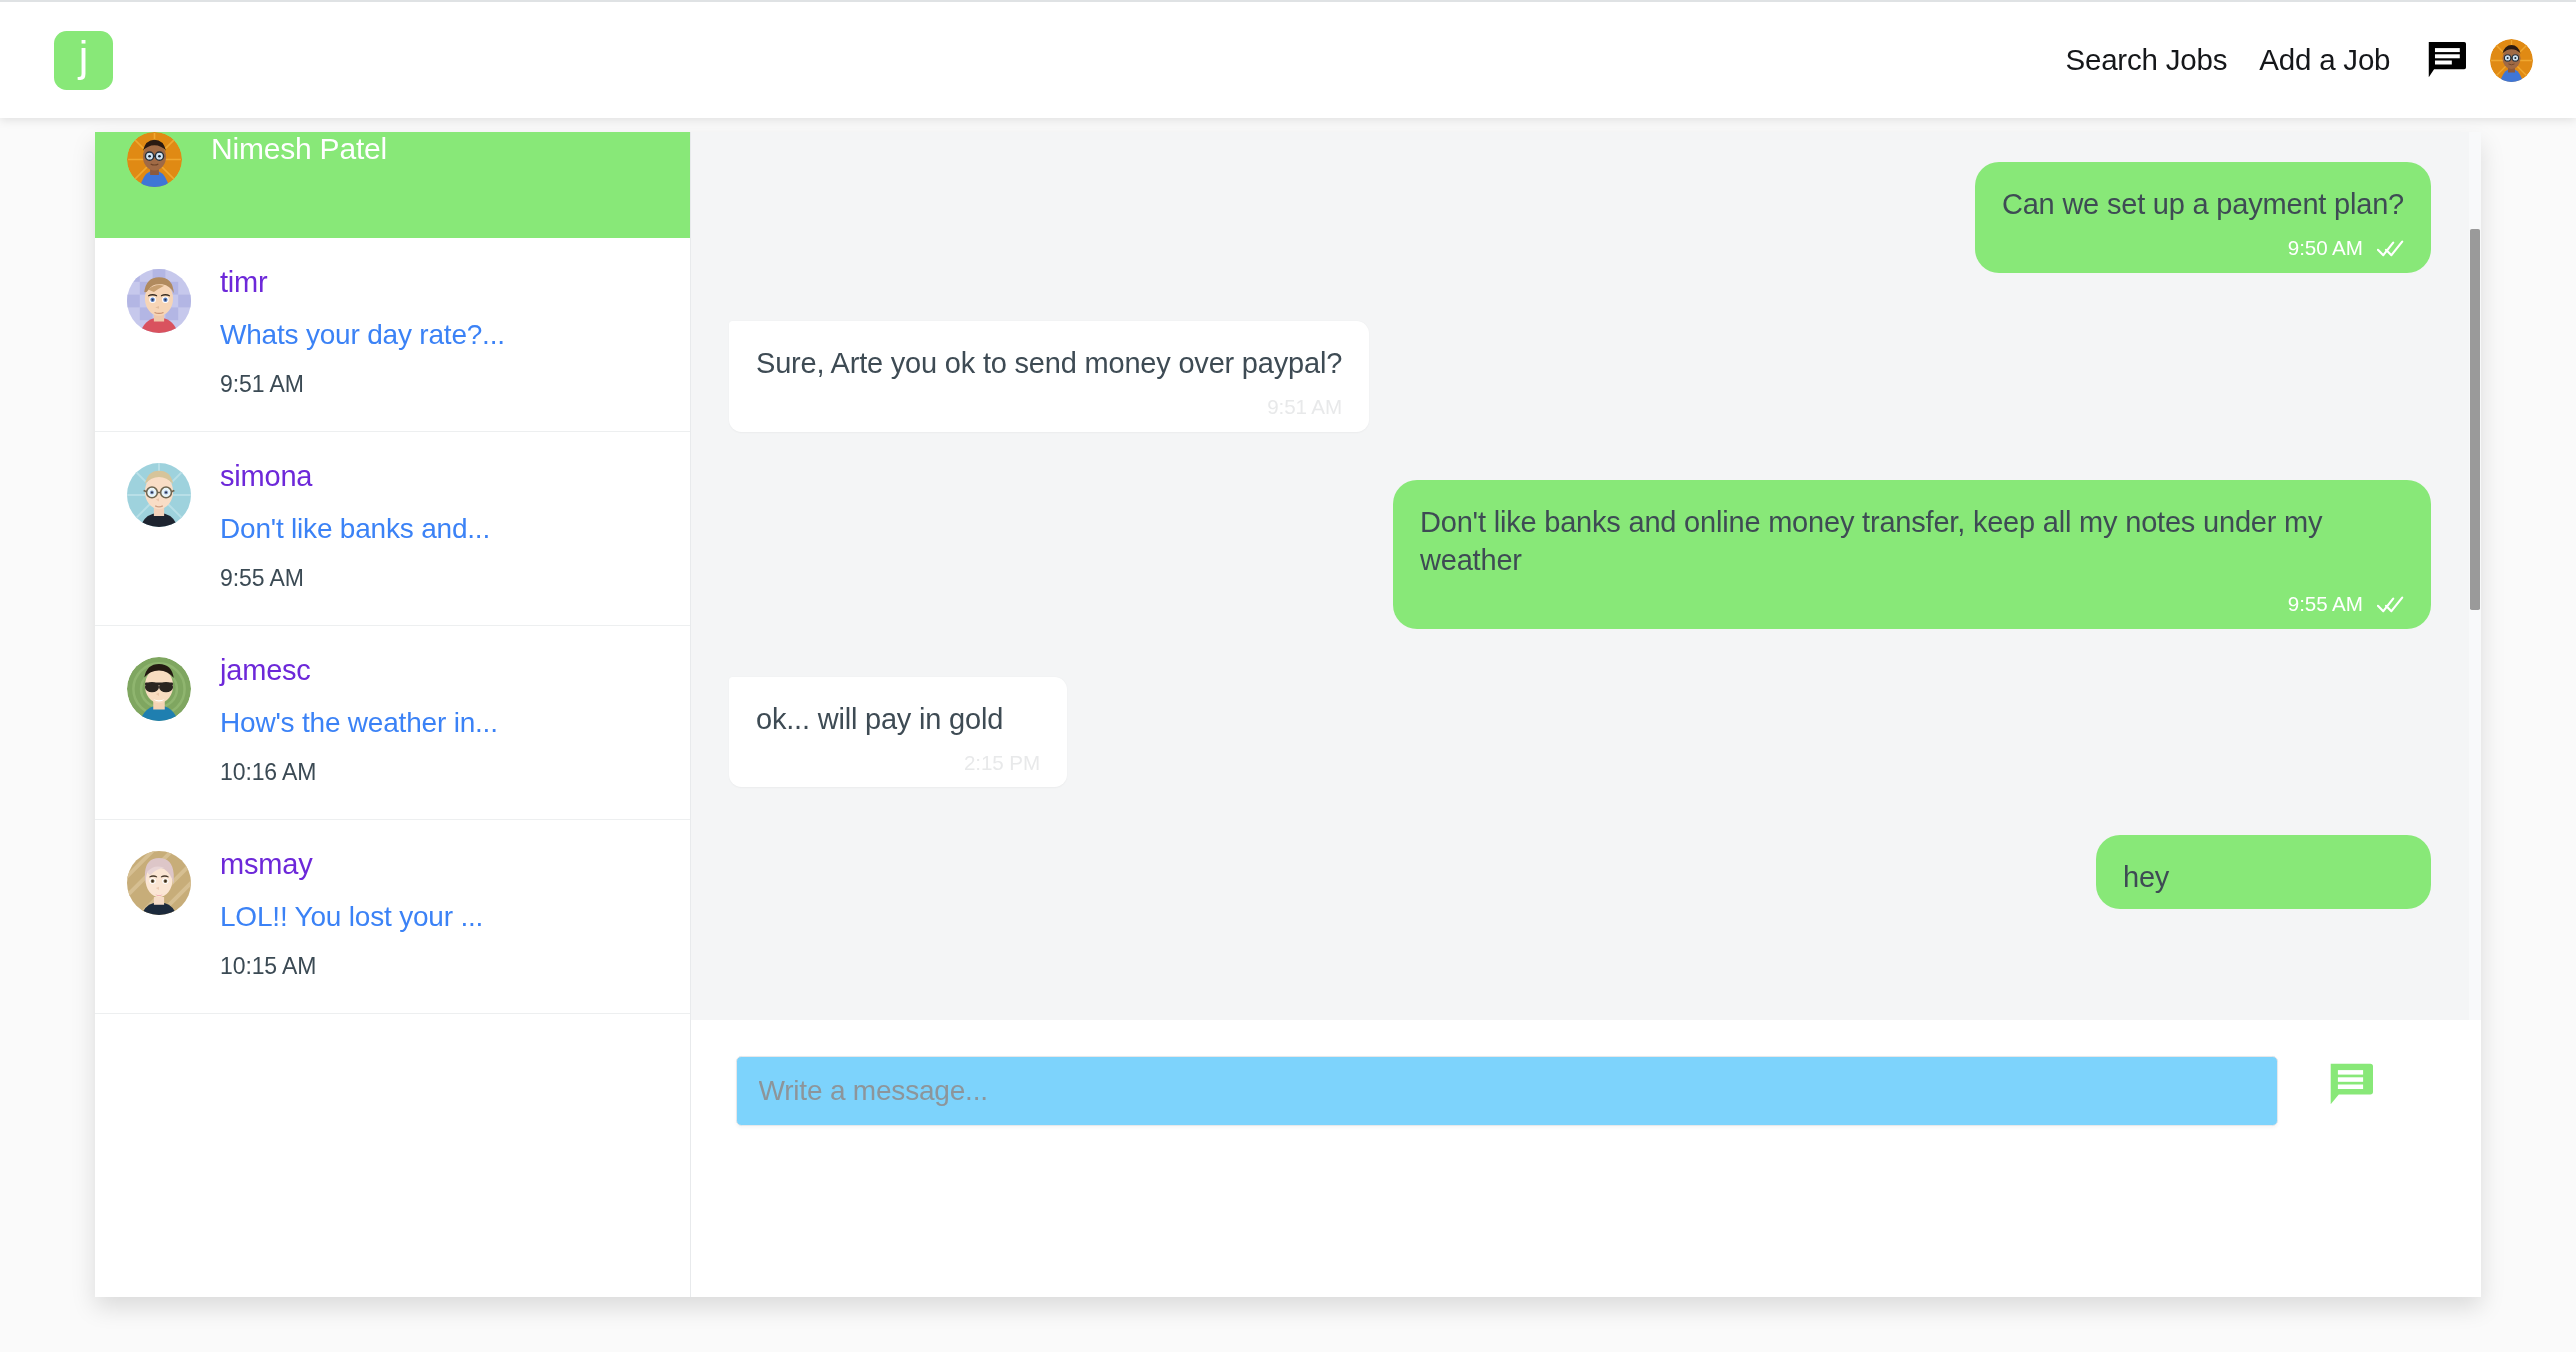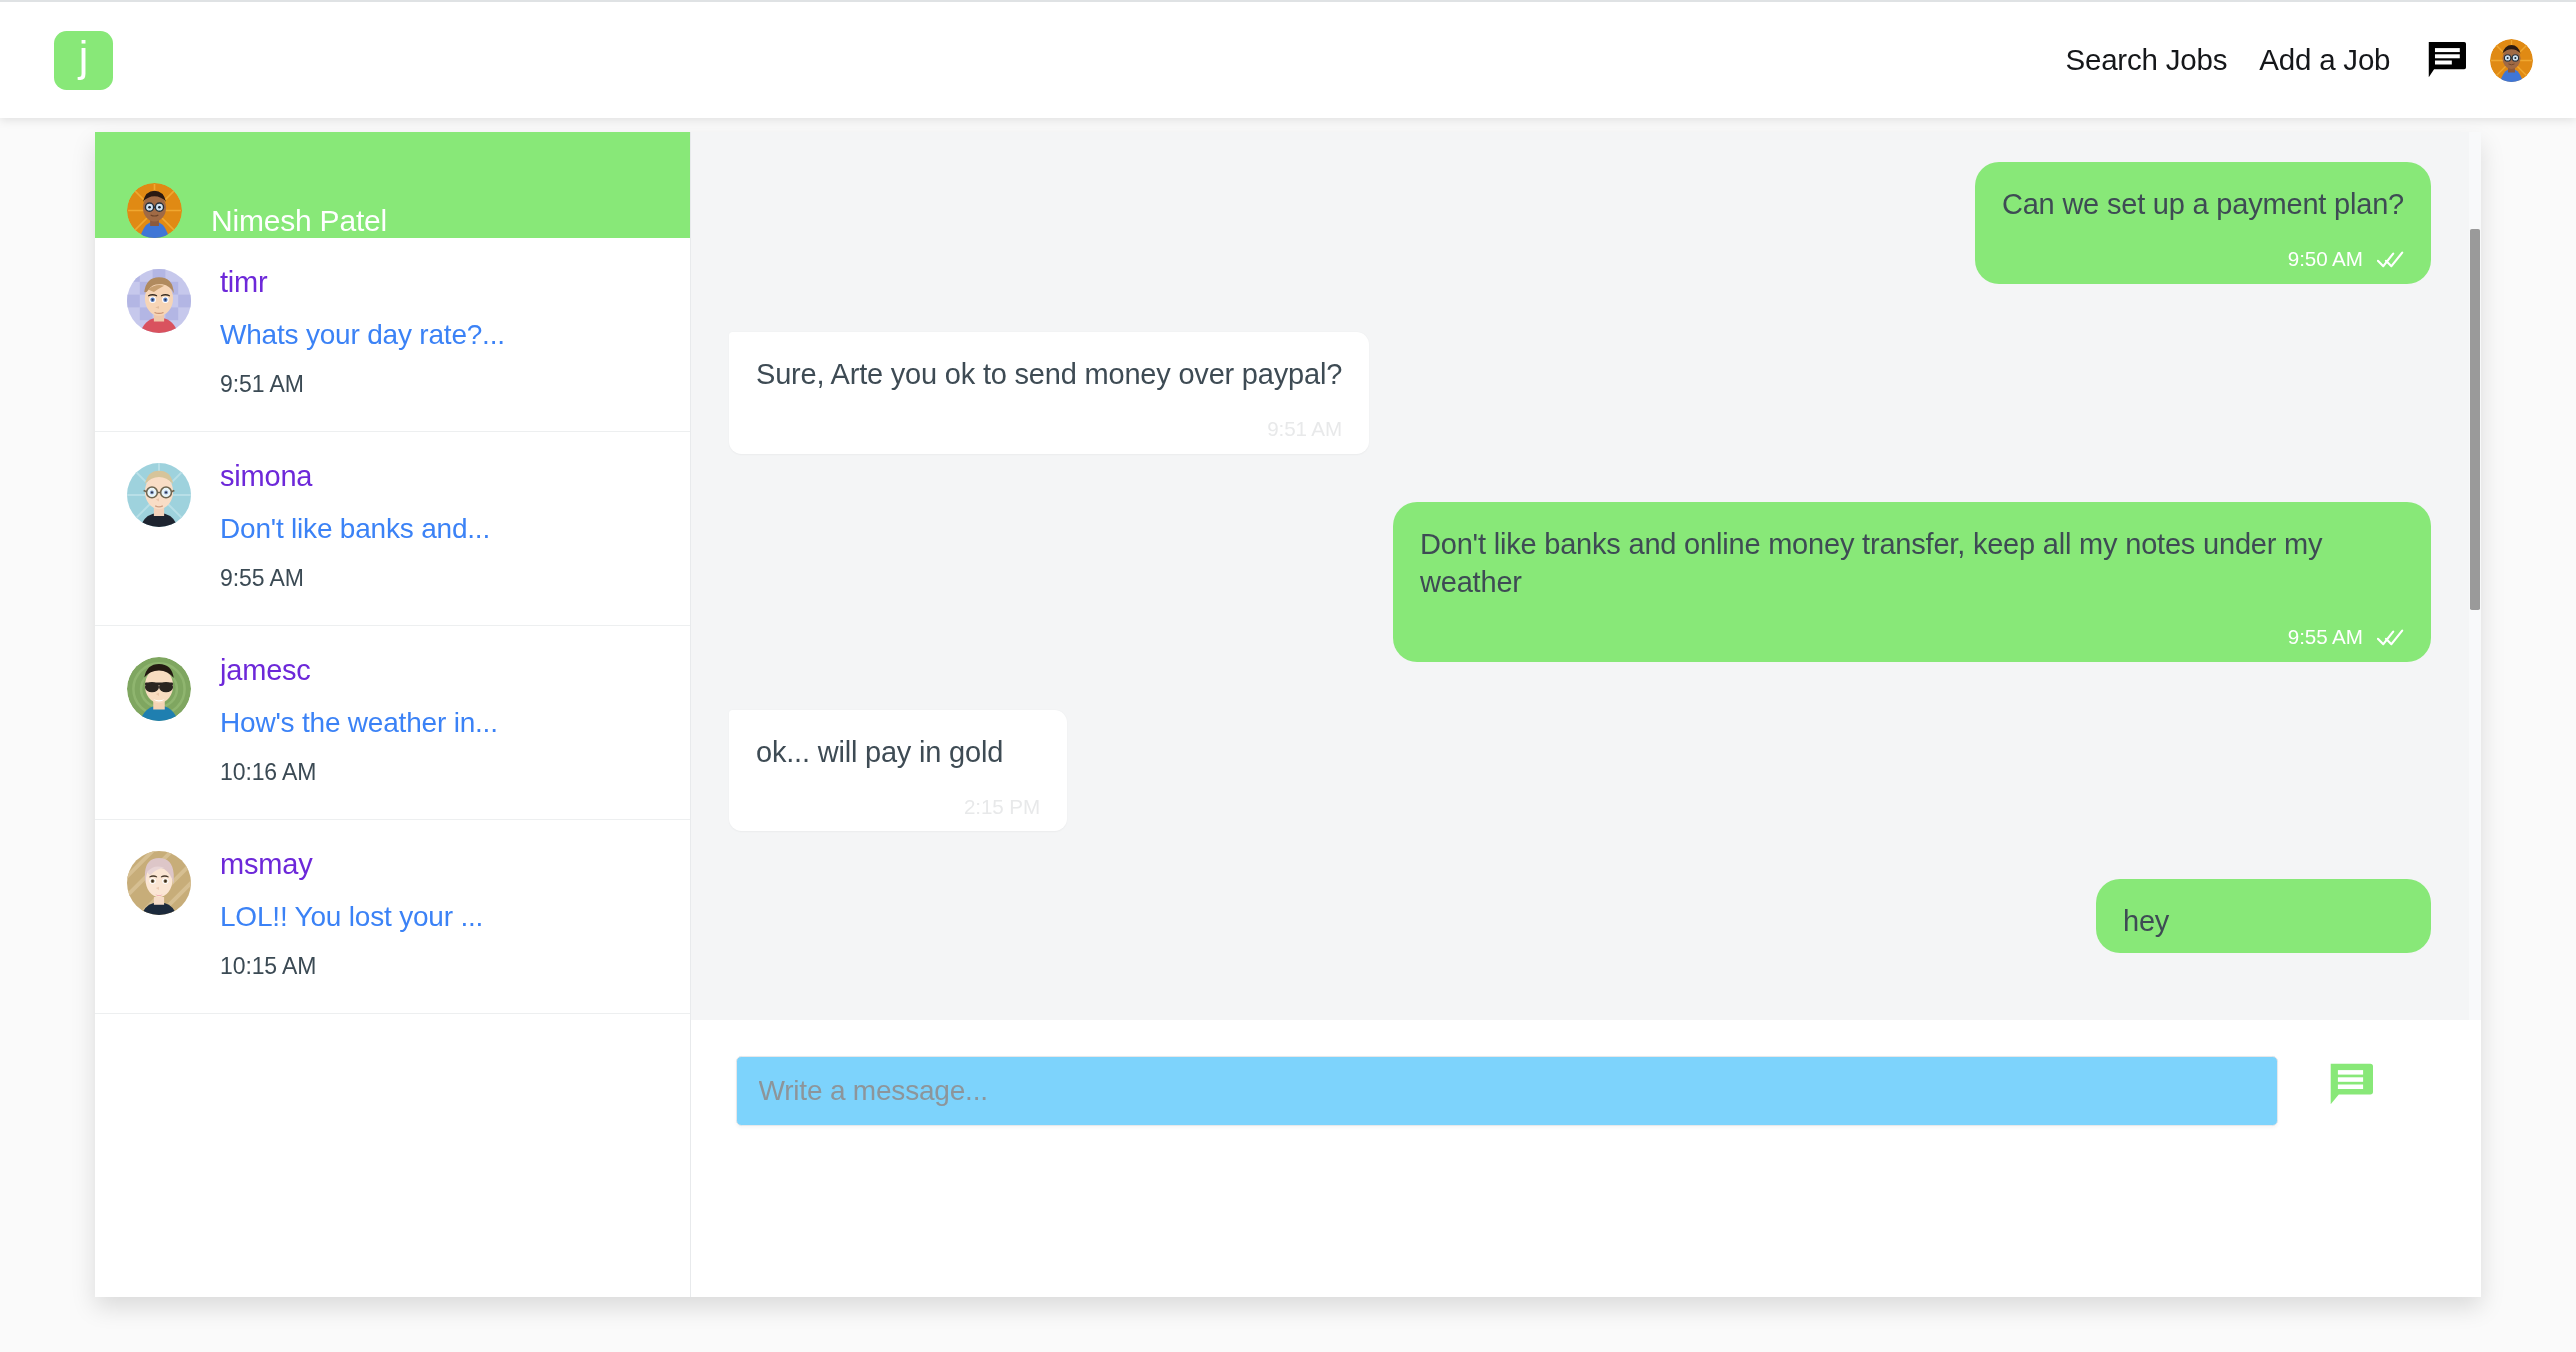--- a/index.html
+++ b/index.html
@@ -90,21 +90,21 @@
     background: #ffffff;
     border-right: 0.9px solid #e8eaec;
     display: flex;
     flex-direction: column;
   }
   .sidebar-header {
     height: 106px;
     flex: none;
     background: #88e878;
     display: flex;
-    align-items: flex-end;
+    align-items: flex-start;
     padding-left: 32px;
     cursor: pointer;
   }
   .sidebar-header .sh-avatar {
     width: 55px; height: 55px;
     border-radius: 50%;
     overflow: hidden;
     flex: none;
   }
   .sidebar-header .sh-name {
@@ -190,21 +190,21 @@
     border-top-left-radius: 3.6px;
     box-shadow: 0 0.9px 1.8px rgba(0,0,0,0.04);
   }
   .bubble .b-text {
     font-size: 29px;
     color: #3e4b54;
     line-height: 1.32;
     letter-spacing: -0.2px;
   }
   .bubble .b-meta {
-    margin-top: 24px;
+    margin-top: 13px;
     display: flex;
     align-items: center;
     justify-content: flex-end;
     gap: 14.3px;
     font-size: 20.6px;
     letter-spacing: -0.1px;
     text-align: right;
   }
   .bubble.out .b-meta { color: #ffffff; }
   .bubble.in  .b-meta { color: #e8e9ea; }

